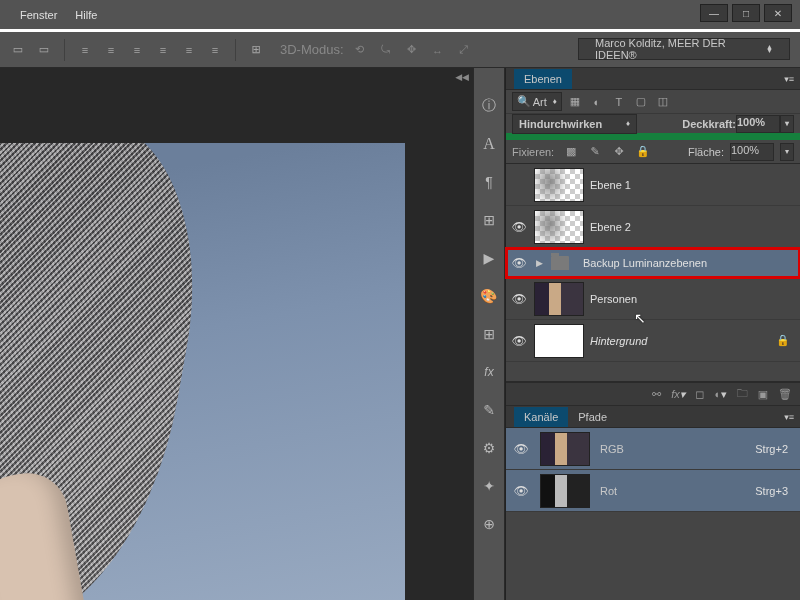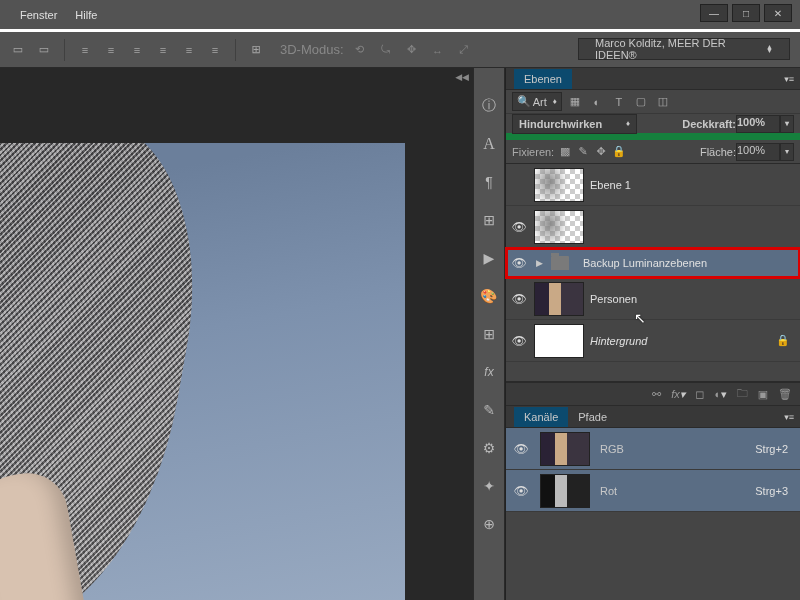--- a/index.html
+++ b/index.html
@@ -25,21 +25,21 @@
 .panel-tab { height: 22px; background: #383838; display: flex; align-items: center; padding: 0 8px; border-bottom: 1px solid #2a2a2a; position: relative; }
 .panel-tab .active { background: #0c4a6e; padding: 4px 10px; }
 .panel-tab .menu-lines { position: absolute; right: 6px; font-size: 9px; }
 .type-row { height: 24px; display: flex; align-items: center; padding: 0 6px; gap: 4px; border-bottom: 1px solid #383838; }
 .search-kind { display: flex; align-items: center; gap: 2px; background: #3a3a3a; border: 1px solid #2a2a2a; padding: 2px 4px; }
 .icon-box { width: 18px; height: 16px; display: flex; align-items: center; justify-content: center; font-size: 11px; color: #aaa; }
 .blend-row { height: 26px; display: flex; align-items: center; padding: 0 6px; border-bottom: 7px solid #15803d; font-weight: bold; }
 .blend-select { width: 125px; height: 20px; background: #3a3a3a; border: 1px solid #2a2a2a; display: flex; align-items: center; justify-content: space-between; padding: 0 6px; }
 .opacity-input { width: 44px; height: 18px; background: #3a3a3a; border: 1px solid #2a2a2a; }
 .drop-arrow { width: 14px; height: 18px; background: #3a3a3a; border: 1px solid #2a2a2a; display: flex; align-items: center; justify-content: center; font-size: 8px; }
-.lock-row { height: 24px; display: flex; align-items: center; padding: 0 6px; gap: 0; border-bottom: 1px solid #2a2a2a; }
+.lock-row { height: 24px; display: flex; align-items: center; padding: 0 6px; gap: 6px; border-bottom: 1px solid #2a2a2a; }
 .lock-row .lbl { margin-right: 2px; color:#aaa; }
 .layers-list { flex: 0 0 auto; }
 .layer { height: 42px; display: flex; align-items: center; padding: 0 4px; gap: 6px; border-bottom: 1px solid #3a3a3a; position: relative; }
 .layer.folder { height: 30px; }
 .layer.highlighted { outline: 3px solid #d80000; outline-offset: -2px; background: #5a6d84; }
 .eye-col { width: 18px; text-align: center; font-size: 12px; color: #ddd; }
 .thumb { width: 50px; height: 34px; border: 1px solid #222; background: #fff; }
 .thumb.checker { background: repeating-conic-gradient(#ccc 0 25%, #fff 0 50%) 0 0/10px 10px; position: relative; }
 .thumb.checker::after { content:''; position:absolute; inset:0; background: radial-gradient(30px 40px at 30% 40%, rgba(120,120,120,.8), transparent 60%); }
 .thumb.photo { background: linear-gradient(90deg, #2a2235 30%, #c9a986 30% 55%, #3b3440 55%); }
@@ -160,20 +160,21 @@
 
       <div class="layers-list">
         <div class="layer">
           <div class="eye-col"></div>
           <div class="thumb checker"></div>
           <span class="layer-name">Ebene 1</span>
         </div>
         <div class="layer">
           <div class="eye-col">👁</div>
           <div class="thumb checker"></div>
+          <span class="layer-name">Ebene 2</span>
         </div>
         <div class="layer folder highlighted">
           <div class="eye-col">👁</div>
           <span class="tri">▶</span>
           <div class="folder-icon"></div>
           <span class="layer-name" style="margin-left:8px">Backup Luminanzebenen</span>
         </div>
         <div class="layer">
           <div class="eye-col">👁</div>
           <div class="thumb photo"></div>

